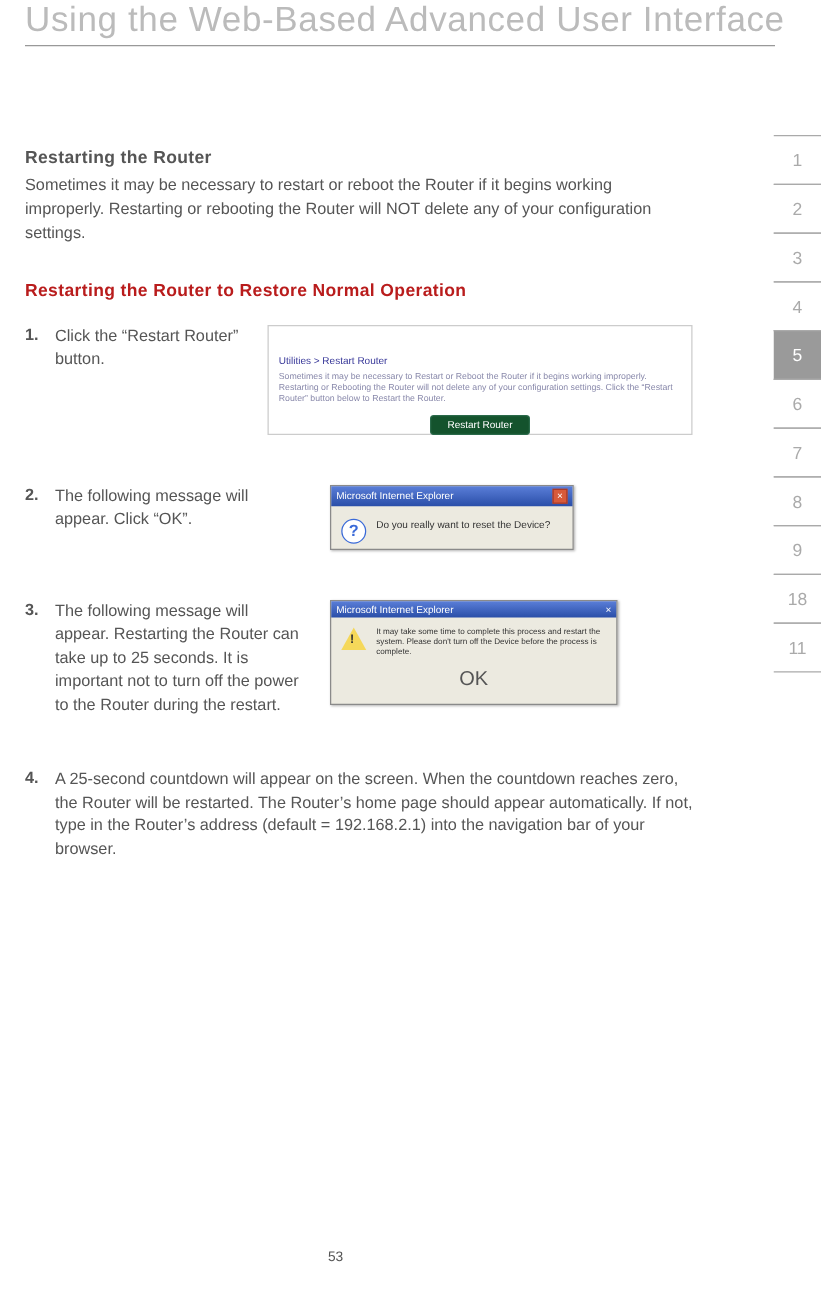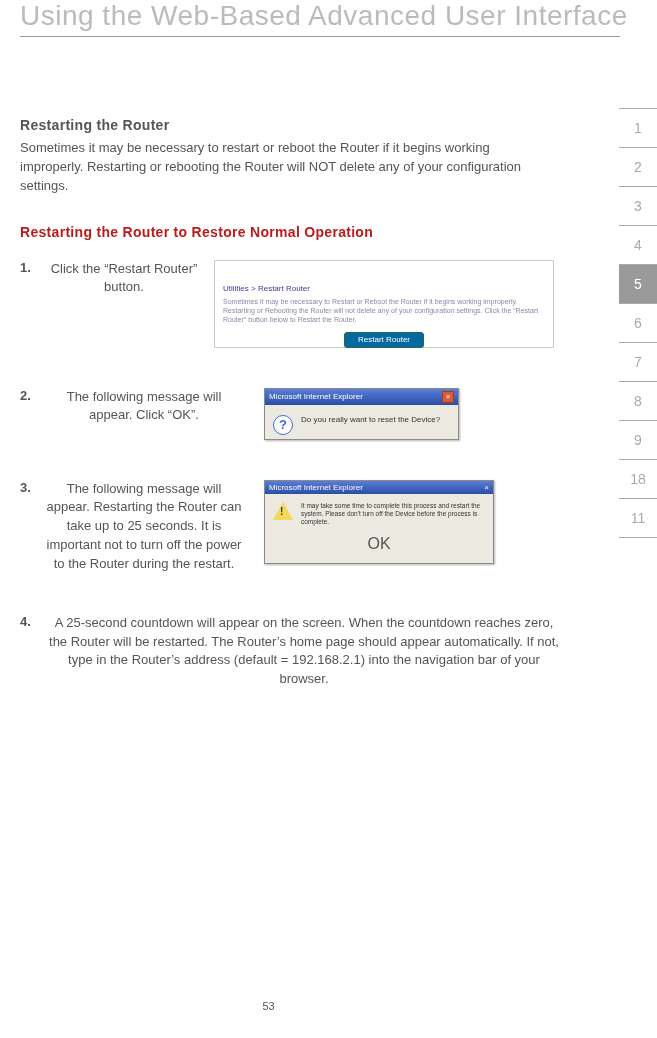--- a/index.html
+++ b/index.html
@@ -7,31 +7,31 @@
   .page { position: relative; width: 657px; height: 1038px; padding: 0 0 0 20px; }
   .header { padding-top: 0; }
   .header h1 { font-size: 28px; font-weight: 400; color: #bbb; letter-spacing: 0.5px; font-family: Arial, sans-serif; }
   .header-rule { border: none; border-top: 1px solid #999; margin-top: 4px; width: 600px; }
   .content { width: 560px; padding-top: 80px; }
   .section-title { font-size: 14px; font-weight: bold; color: #555; letter-spacing: 0.3px; margin-bottom: 6px; }
   .intro { font-size: 13px; line-height: 1.45; color: #555; margin-bottom: 28px; width: 520px; }
   .sub-title { font-size: 14px; font-weight: bold; color: #b91c1c; letter-spacing: 0.3px; margin-bottom: 20px; }
   .step { display: flex; align-items: flex-start; margin-bottom: 40px; }
   .step-num { font-size: 13px; font-weight: bold; color: #555; width: 24px; flex: 0 0 24px; }
-  .step-text { font-size: 13px; line-height: 1.45; color: #555; text-align: center; }
+  .step-text { font-size: 13px; line-height: 1.45; color: #555; }
   .step1 .step-text { width: 170px; padding-right: 10px; }
   .step2 .step-text { width: 210px; padding-right: 10px; }
   .step3 .step-text { width: 210px; padding-right: 10px; }
   .step4 .step-text { width: 520px; }
   .shot { border: 1px solid #ccc; background: #fff; }
   
   .shot1 { width: 340px; height: 88px; padding: 6px 8px; font-size: 7px; color: #4a4a8a; }
   .shot1 .s1-title { color: #3a3a9a; font-weight: normal; font-size: 8px; margin-bottom: 4px; margin-top: 17px; }
   .shot1 .s1-body { color: #8888aa; line-height: 1.3; margin-bottom: 8px; }
-  .shot1 .s1-btn { display: block; margin: 0 auto; width: 80px; height: 16px; line-height: 14px; text-align: center; font-size: 8px; color: #fff; background: #0369a1; border: 1px solid #2a6a4a; border-radius: 3px; }
+  .shot1 .s1-btn { display: block; margin: 0 auto; width: 80px; height: 16px; line-height: 14px; text-align: center; font-size: 8px; color: #fff; background: #14532d; border: 1px solid #2a6a4a; border-radius: 3px; }
   
   .shot2-wrap { margin-left: 10px; }
   .shot2 { width: 195px; background: #eceae0; border: 1px solid #8a8a8a; box-shadow: 1px 1px 2px rgba(0,0,0,.3); }
   .shot2 .titlebar { background: linear-gradient(#5a7ed8, #2a4ea8); color: #fff; font-size: 8px; padding: 2px 4px; display: flex; justify-content: space-between; align-items: center; }
   .shot2 .closebtn { width: 12px; height: 12px; background: #d85a3a; border: 1px solid #a83a2a; color:#fff; font-size:8px; line-height:10px; text-align:center; }
   .shot2 .body { padding: 10px 8px 4px 8px; display:flex; align-items:flex-start; }
   .shot2 .qicon { width:20px; height:20px; border-radius:50%; background:#fff; border:1px solid #3a6ad8; color:#3a6ad8; font-weight:bold; font-size:13px; text-align:center; line-height:18px; margin-right:8px; flex:0 0 20px;}
   .shot2 .msg { font-size: 8px; color:#333; }
   .shot2 .btns { text-align:center; padding: 6px 0 10px 0; }
   .shot2 .dbtn { display:inline-block; font-size:8px; padding:1px 14px; background:#eceae0; border:1px solid #888; border-radius:2px; margin:0 3px; }

